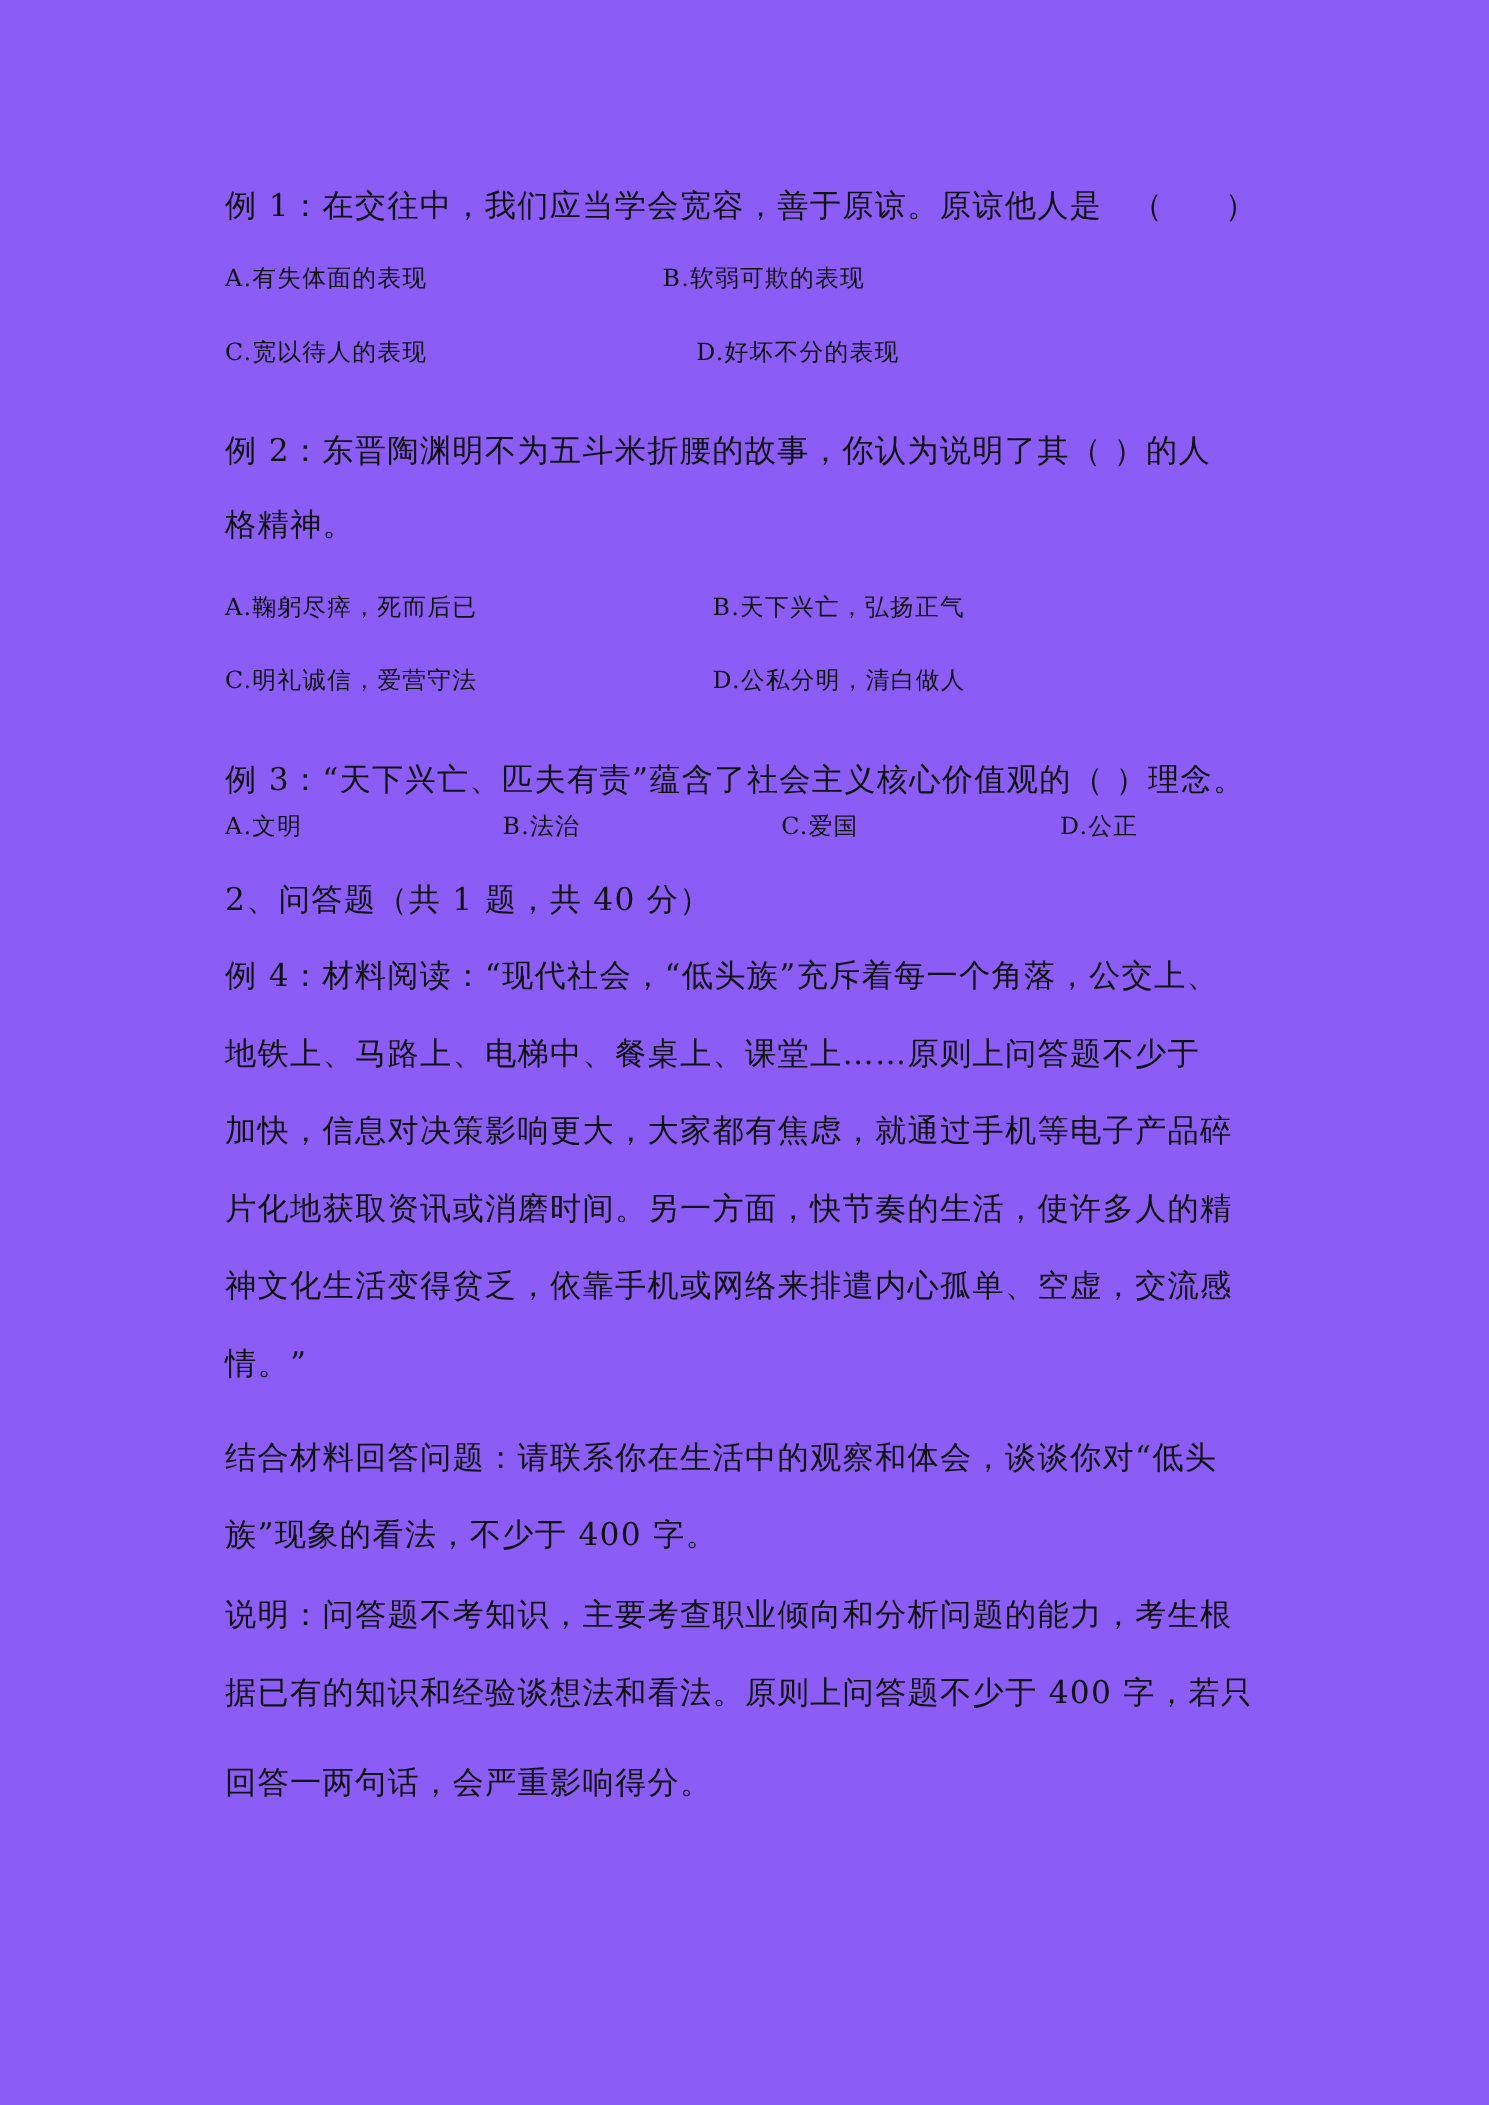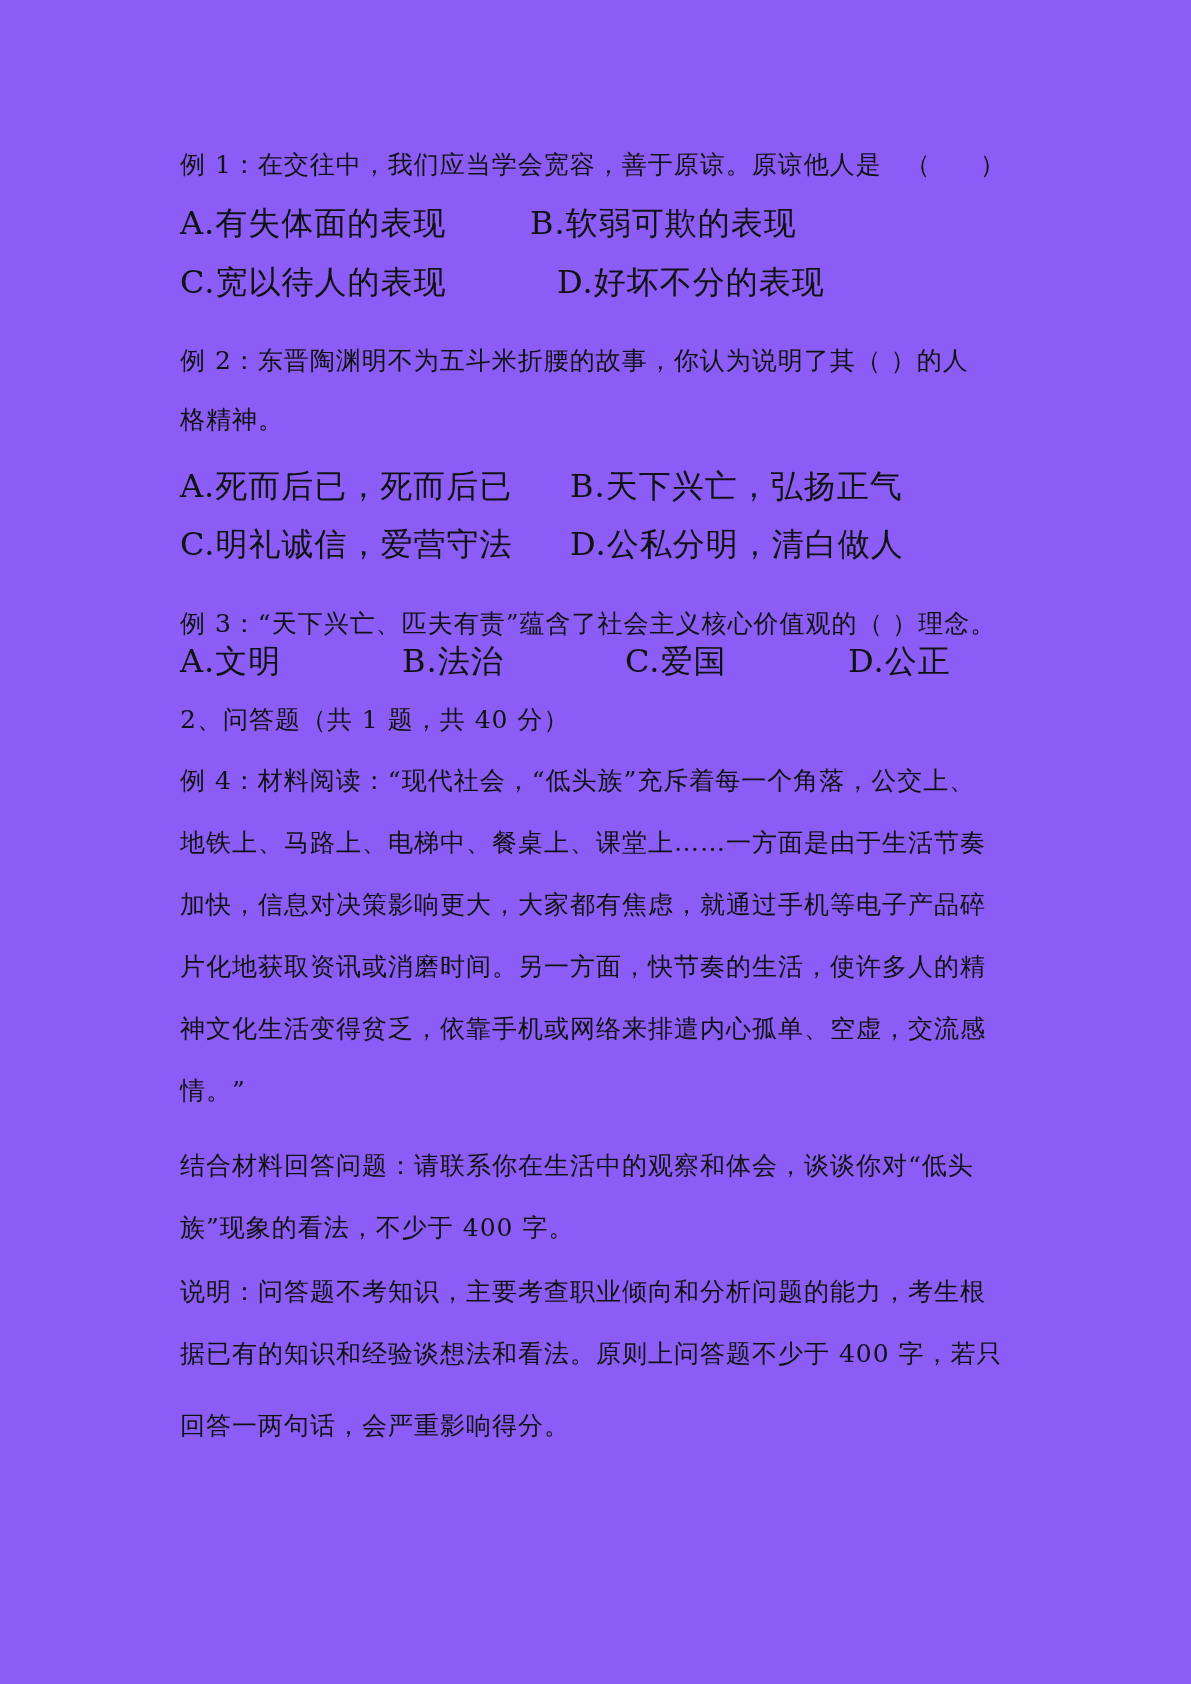--- a/index.html
+++ b/index.html
@@ -25,21 +25,21 @@
     .line {
       position: absolute;
       left: 180px;
       font-size: 25px;
       line-height: 32px;
       white-space: nowrap;
       letter-spacing: 1px;
     }
     .opt {
       position: absolute;
-      font-size: 32px;
+      font-size: 19px;
       line-height: 32px;
       white-space: nowrap;
       letter-spacing: 1px;
     }
     .paren {
       position: absolute;
       font-size: 25px;
       line-height: 32px;
       white-space: nowrap;
     }
@@ -53,36 +53,36 @@
   <div class="paren" style="top:149px; left:905px;">（　　）</div>
 
   <div class="opt" style="top:207px; left:180px;">A.有失体面的表现</div>
   <div class="opt" style="top:207px; left:530px;">B.软弱可欺的表现</div>
   <div class="opt" style="top:266px; left:180px;">C.宽以待人的表现</div>
   <div class="opt" style="top:266px; left:557px;">D.好坏不分的表现</div>
 
   <div class="line" style="top:345px;">例 2：东晋陶渊明不为五斗米折腰的故事，你认为说明了其（ ）的人</div>
   <div class="line" style="top:404px;">格精神。</div>
 
-  <div class="opt" style="top:470px; left:180px;">A.死而后已，死而后已</div>
+  <div class="opt" style="top:470px; left:180px;">A.鞠躬尽瘁，死而后已</div>
   <div class="opt" style="top:470px; left:570px;">B.天下兴亡，弘扬正气</div>
   <div class="opt" style="top:528px; left:180px;">C.明礼诚信，爱营守法</div>
   <div class="opt" style="top:528px; left:570px;">D.公私分明，清白做人</div>
 
   <div class="line" style="top:586px;margin-top:22px;">例 3：“天下兴亡、匹夫有责”蕴含了社会主义核心价值观的（ ）理念。</div>
 
   <div class="opt" style="top:645px; left:180px;">A.文明</div>
   <div class="opt" style="top:645px; left:402px;">B.法治</div>
   <div class="opt" style="top:645px; left:625px;">C.爱国</div>
   <div class="opt" style="top:645px; left:848px;">D.公正</div>
 
   <div class="line" style="top:704px;">2、问答题（共 1 题，共 40 分）</div>
 
   <div class="line" style="top:765px;">例 4：材料阅读：“现代社会，“低头族”充斥着每一个角落，公交上、</div>
-  <div class="line" style="top:827px;">地铁上、马路上、电梯中、餐桌上、课堂上……一方面是由于生活节奏</div>
+  <div class="line" style="top:827px;">地铁上、马路上、电梯中、餐桌上、课堂上……原则上问答题不少于</div>
   <div class="line" style="top:889px;">加快，信息对决策影响更大，大家都有焦虑，就通过手机等电子产品碎</div>
   <div class="line" style="top:951px;">片化地获取资讯或消磨时间。另一方面，快节奏的生活，使许多人的精</div>
   <div class="line" style="top:1013px;">神文化生活变得贫乏，依靠手机或网络来排遣内心孤单、空虚，交流感</div>
   <div class="line" style="top:1075px;">情。”</div>
 
   <div class="line" style="top:1150px;">结合材料回答问题：请联系你在生活中的观察和体会，谈谈你对“低头</div>
   <div class="line" style="top:1212px;text-align:right;">族”现象的看法，不少于 400 字。</div>
 
   <div class="line" style="top:1276px;">说明：问答题不考知识，主要考查职业倾向和分析问题的能力，考生根</div>
   <div class="line" style="top:1338px;">据已有的知识和经验谈想法和看法。原则上问答题不少于 400 字，若只</div>

